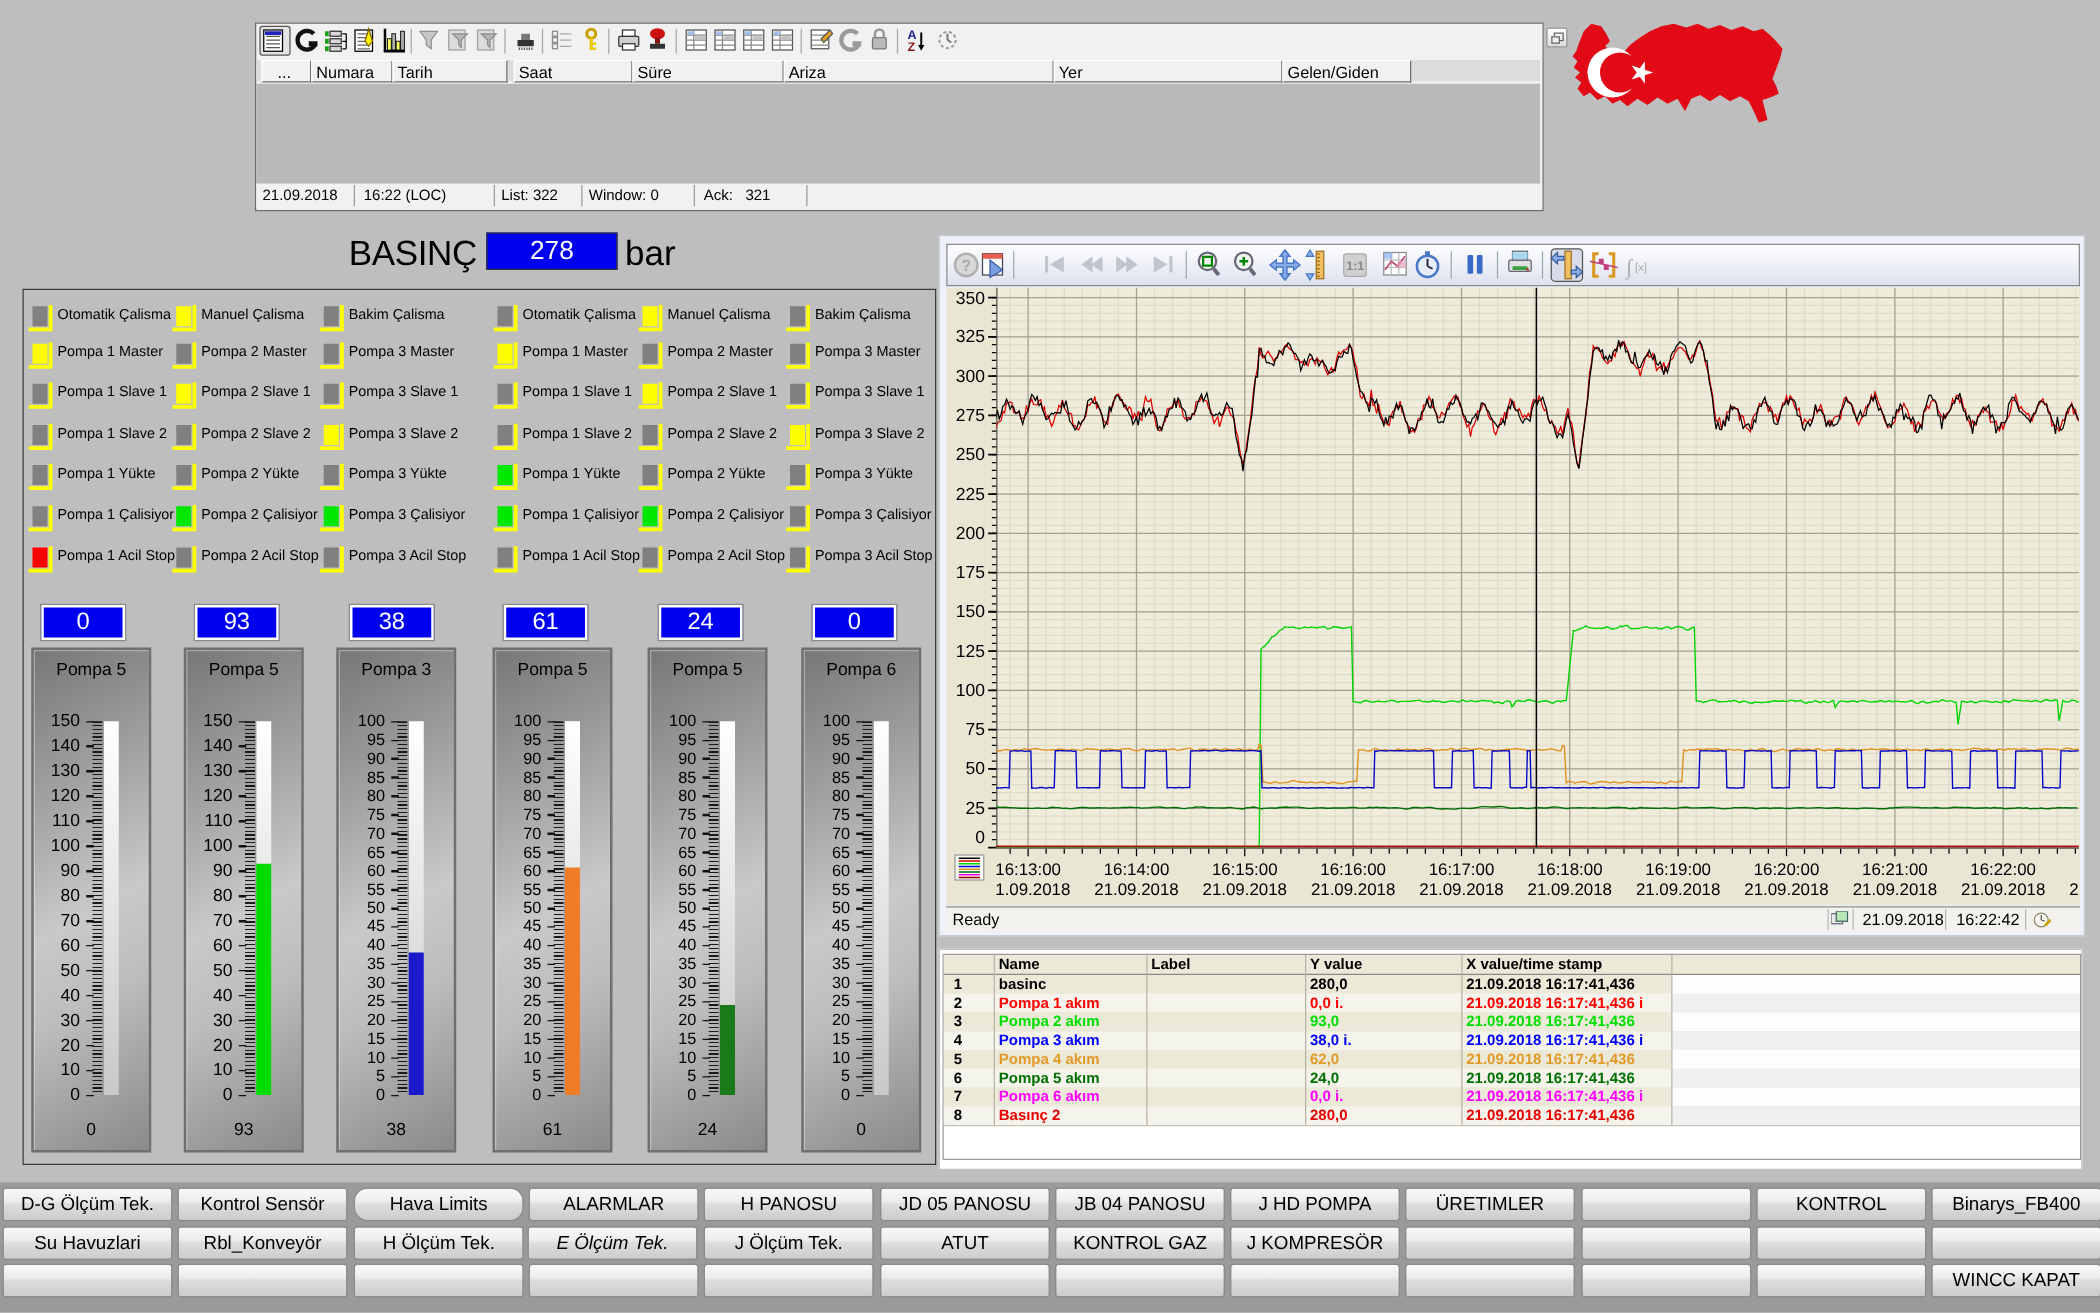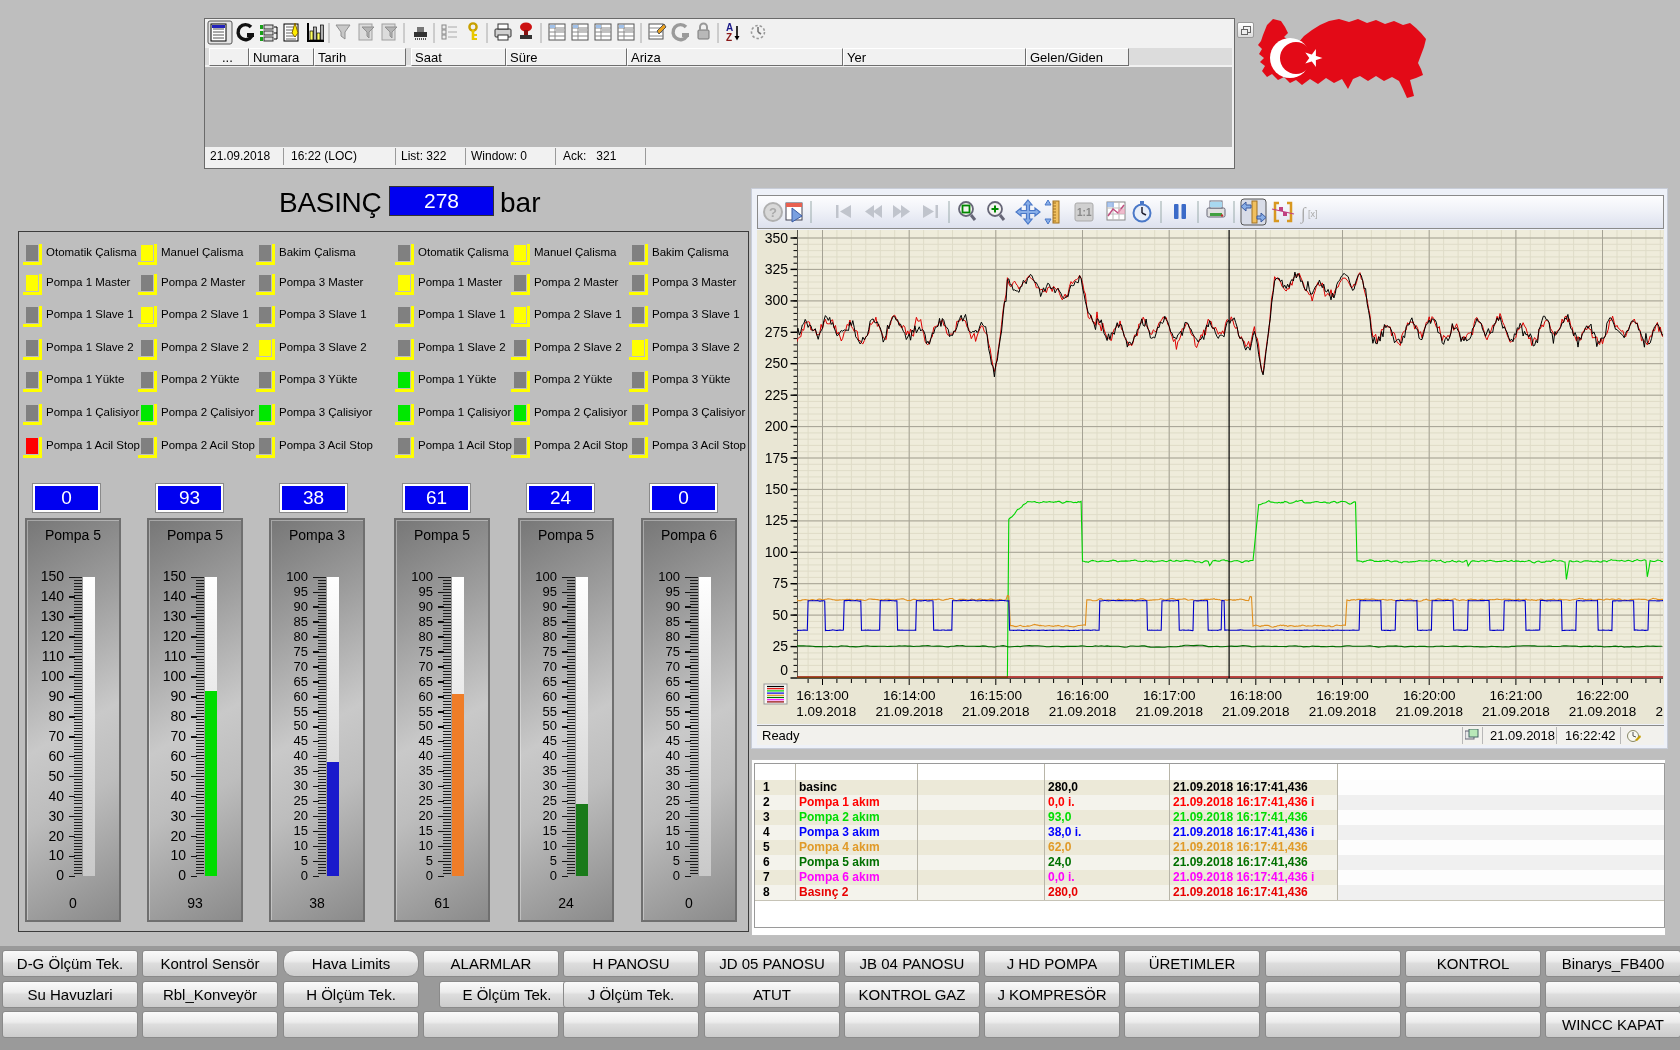--- a/index.html
+++ b/index.html
@@ -1019,20 +1019,26 @@
 <div class="stxt" style="left:808px;top:2px;font-size:13px;">16:22:42</div>
 <div class="abs" style="left:869px;top:2px;width:16px;height:15px;"><svg width="16" height="15">
         <circle cx="7" cy="8" r="5.5" fill="#f8f8f0" stroke="#886"></circle>
         <line x1="7" y1="8" x2="7" y2="4" stroke="#555"></line>
         <line x1="7" y1="8" x2="10" y2="9" stroke="#555"></line>
         <path d="M 9 12 L 14 7 L 15 9 L 11 13 Z" fill="#c8a000"></path>
       </svg></div>
 </div>
 <div class="abs" style="left:751px;top:759px;width:915px;height:177px;background:#fff;border:1px solid #c0c0c0;box-sizing:border-box;">
 <div class="abs" style="left:2px;top:3px;width:909px;height:163px;border:1px solid #9a9a9a;">
+<div class="lrow" style="top:0;background:#ece9d8;border-bottom:1px solid #8a8a8a;">
+<div class="lcell" style="left:40px;width:122px;color:#000;">Name</div>
+<div class="lcell" style="left:162px;width:127px;color:#000;">Label</div>
+<div class="lcell" style="left:289px;width:125px;color:#000;">Y value</div>
+<div class="lcell" style="left:414px;width:168px;color:#000;">X value/time stamp</div>
+</div>
 <div class="lrow" style="top:16px;border-bottom:1px solid #c6c3b6;">
 <div class="abs" style="left:0;top:0;width:582px;height:15px;background:#ece9d8;"></div>
 <div class="abs" style="left:582px;top:0;right:0;height:15px;background:#fdfdfd;"></div>
 <div class="lcell" style="left:0;width:40px;color:#000;padding-left:8px;">1</div>
 <div class="lcell" style="left:40px;width:122px;color:#000000;">basinc</div>
 <div class="lcell" style="left:289px;width:125px;color:#000000;">280,0</div>
 <div class="lcell" style="left:414px;width:176px;color:#000000;">21.09.2018 16:17:41,436</div>
 </div>
 <div class="lrow" style="top:31px;border-bottom:1px solid #c6c3b6;">
 <div class="abs" style="left:0;top:0;width:582px;height:15px;background:#f4f3ec;"></div>
@@ -1106,21 +1112,21 @@
 <div class="btn" style="left:704px;top:4px;">JD 05 PANOSU</div>
 <div class="btn" style="left:844px;top:4px;">JB 04 PANOSU</div>
 <div class="btn" style="left:984px;top:4px;">J HD POMPA</div>
 <div class="btn" style="left:1124px;top:4px;">ÜRETIMLER</div>
 <div class="btn" style="left:1265px;top:4px;"></div>
 <div class="btn" style="left:1405px;top:4px;">KONTROL</div>
 <div class="btn" style="left:1545px;top:4px;">Binarys_FB400</div>
 <div class="btn" style="left:2px;top:35px;">Su Havuzlari</div>
 <div class="btn" style="left:142px;top:35px;">Rbl_Konveyör</div>
 <div class="btn" style="left:283px;top:35px;">H Ölçüm Tek.</div>
-<div class="btn" style="left:439px;top:35px;">E Ölçüm Tek.</div>
+<div class="btn" style="left:422px;top:35px;font-style:italic;">E Ölçüm Tek.</div>
 <div class="btn" style="left:563px;top:35px;">J Ölçüm Tek.</div>
 <div class="btn" style="left:704px;top:35px;">ATUT</div>
 <div class="btn" style="left:844px;top:35px;">KONTROL GAZ</div>
 <div class="btn" style="left:984px;top:35px;">J KOMPRESÖR</div>
 <div class="btn" style="left:1124px;top:35px;"></div>
 <div class="btn" style="left:1265px;top:35px;"></div>
 <div class="btn" style="left:1405px;top:35px;"></div>
 <div class="btn" style="left:1545px;top:35px;"></div>
 <div class="btn" style="left:2px;top:65px;"></div>
 <div class="btn" style="left:142px;top:65px;"></div>

